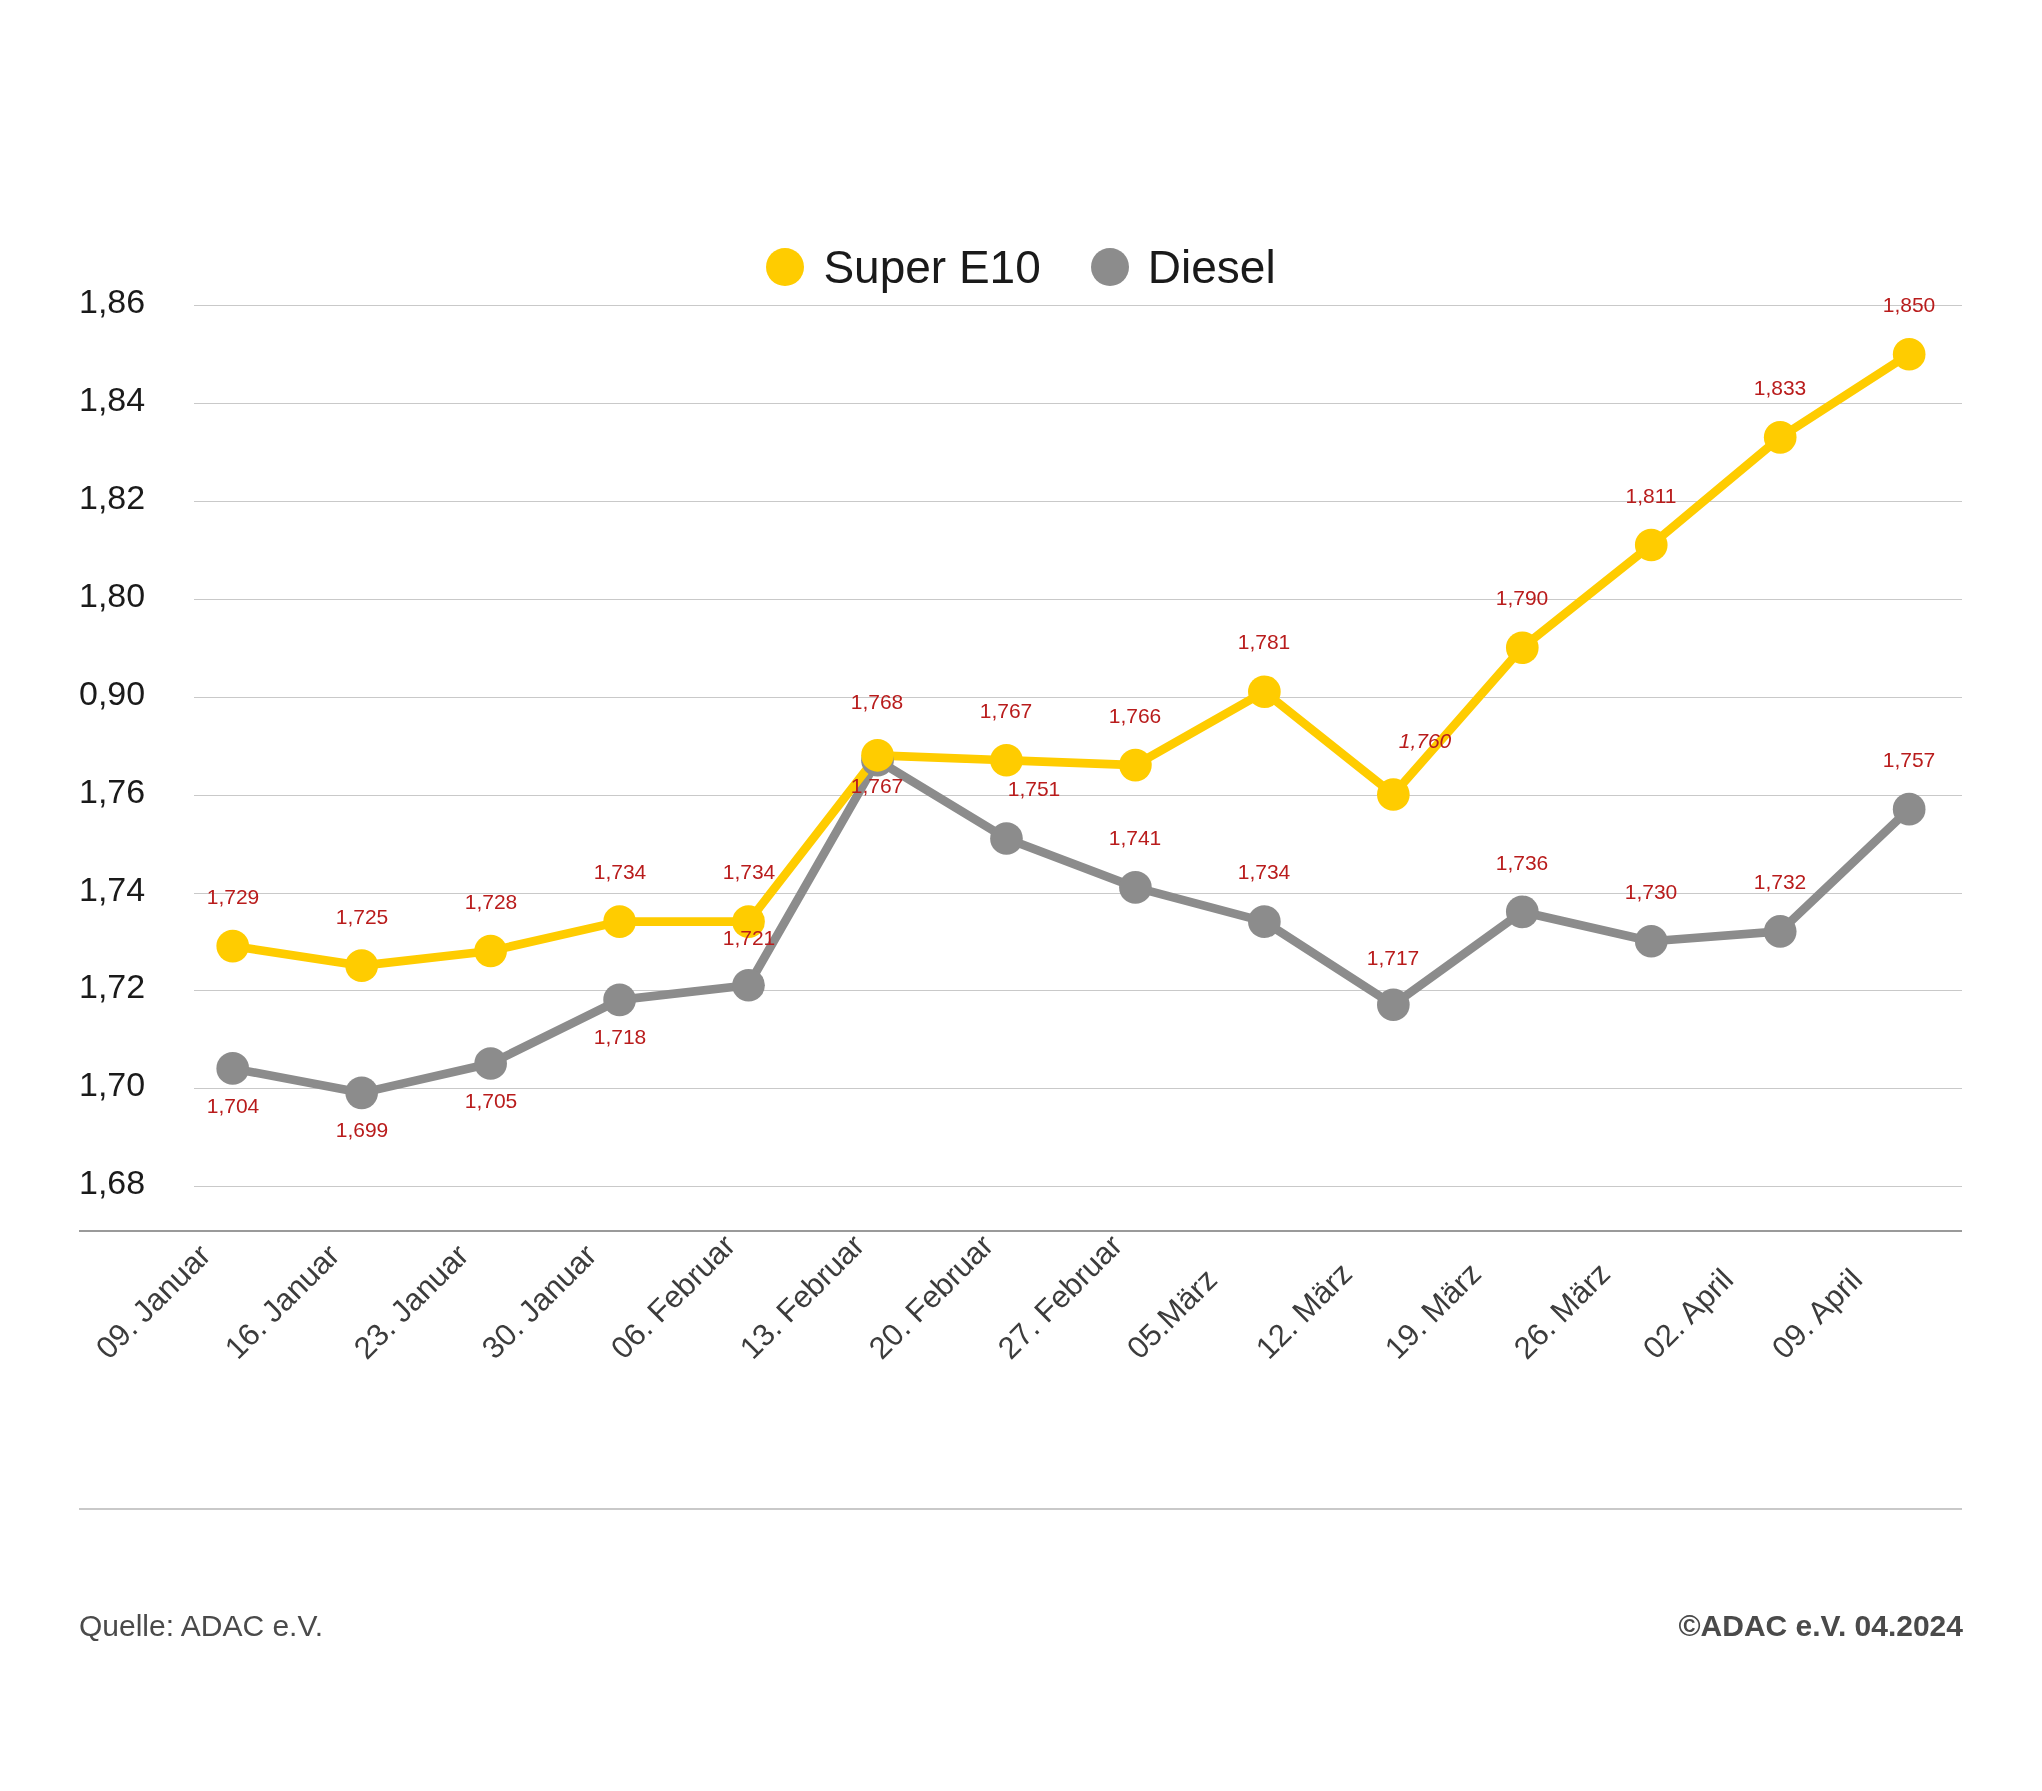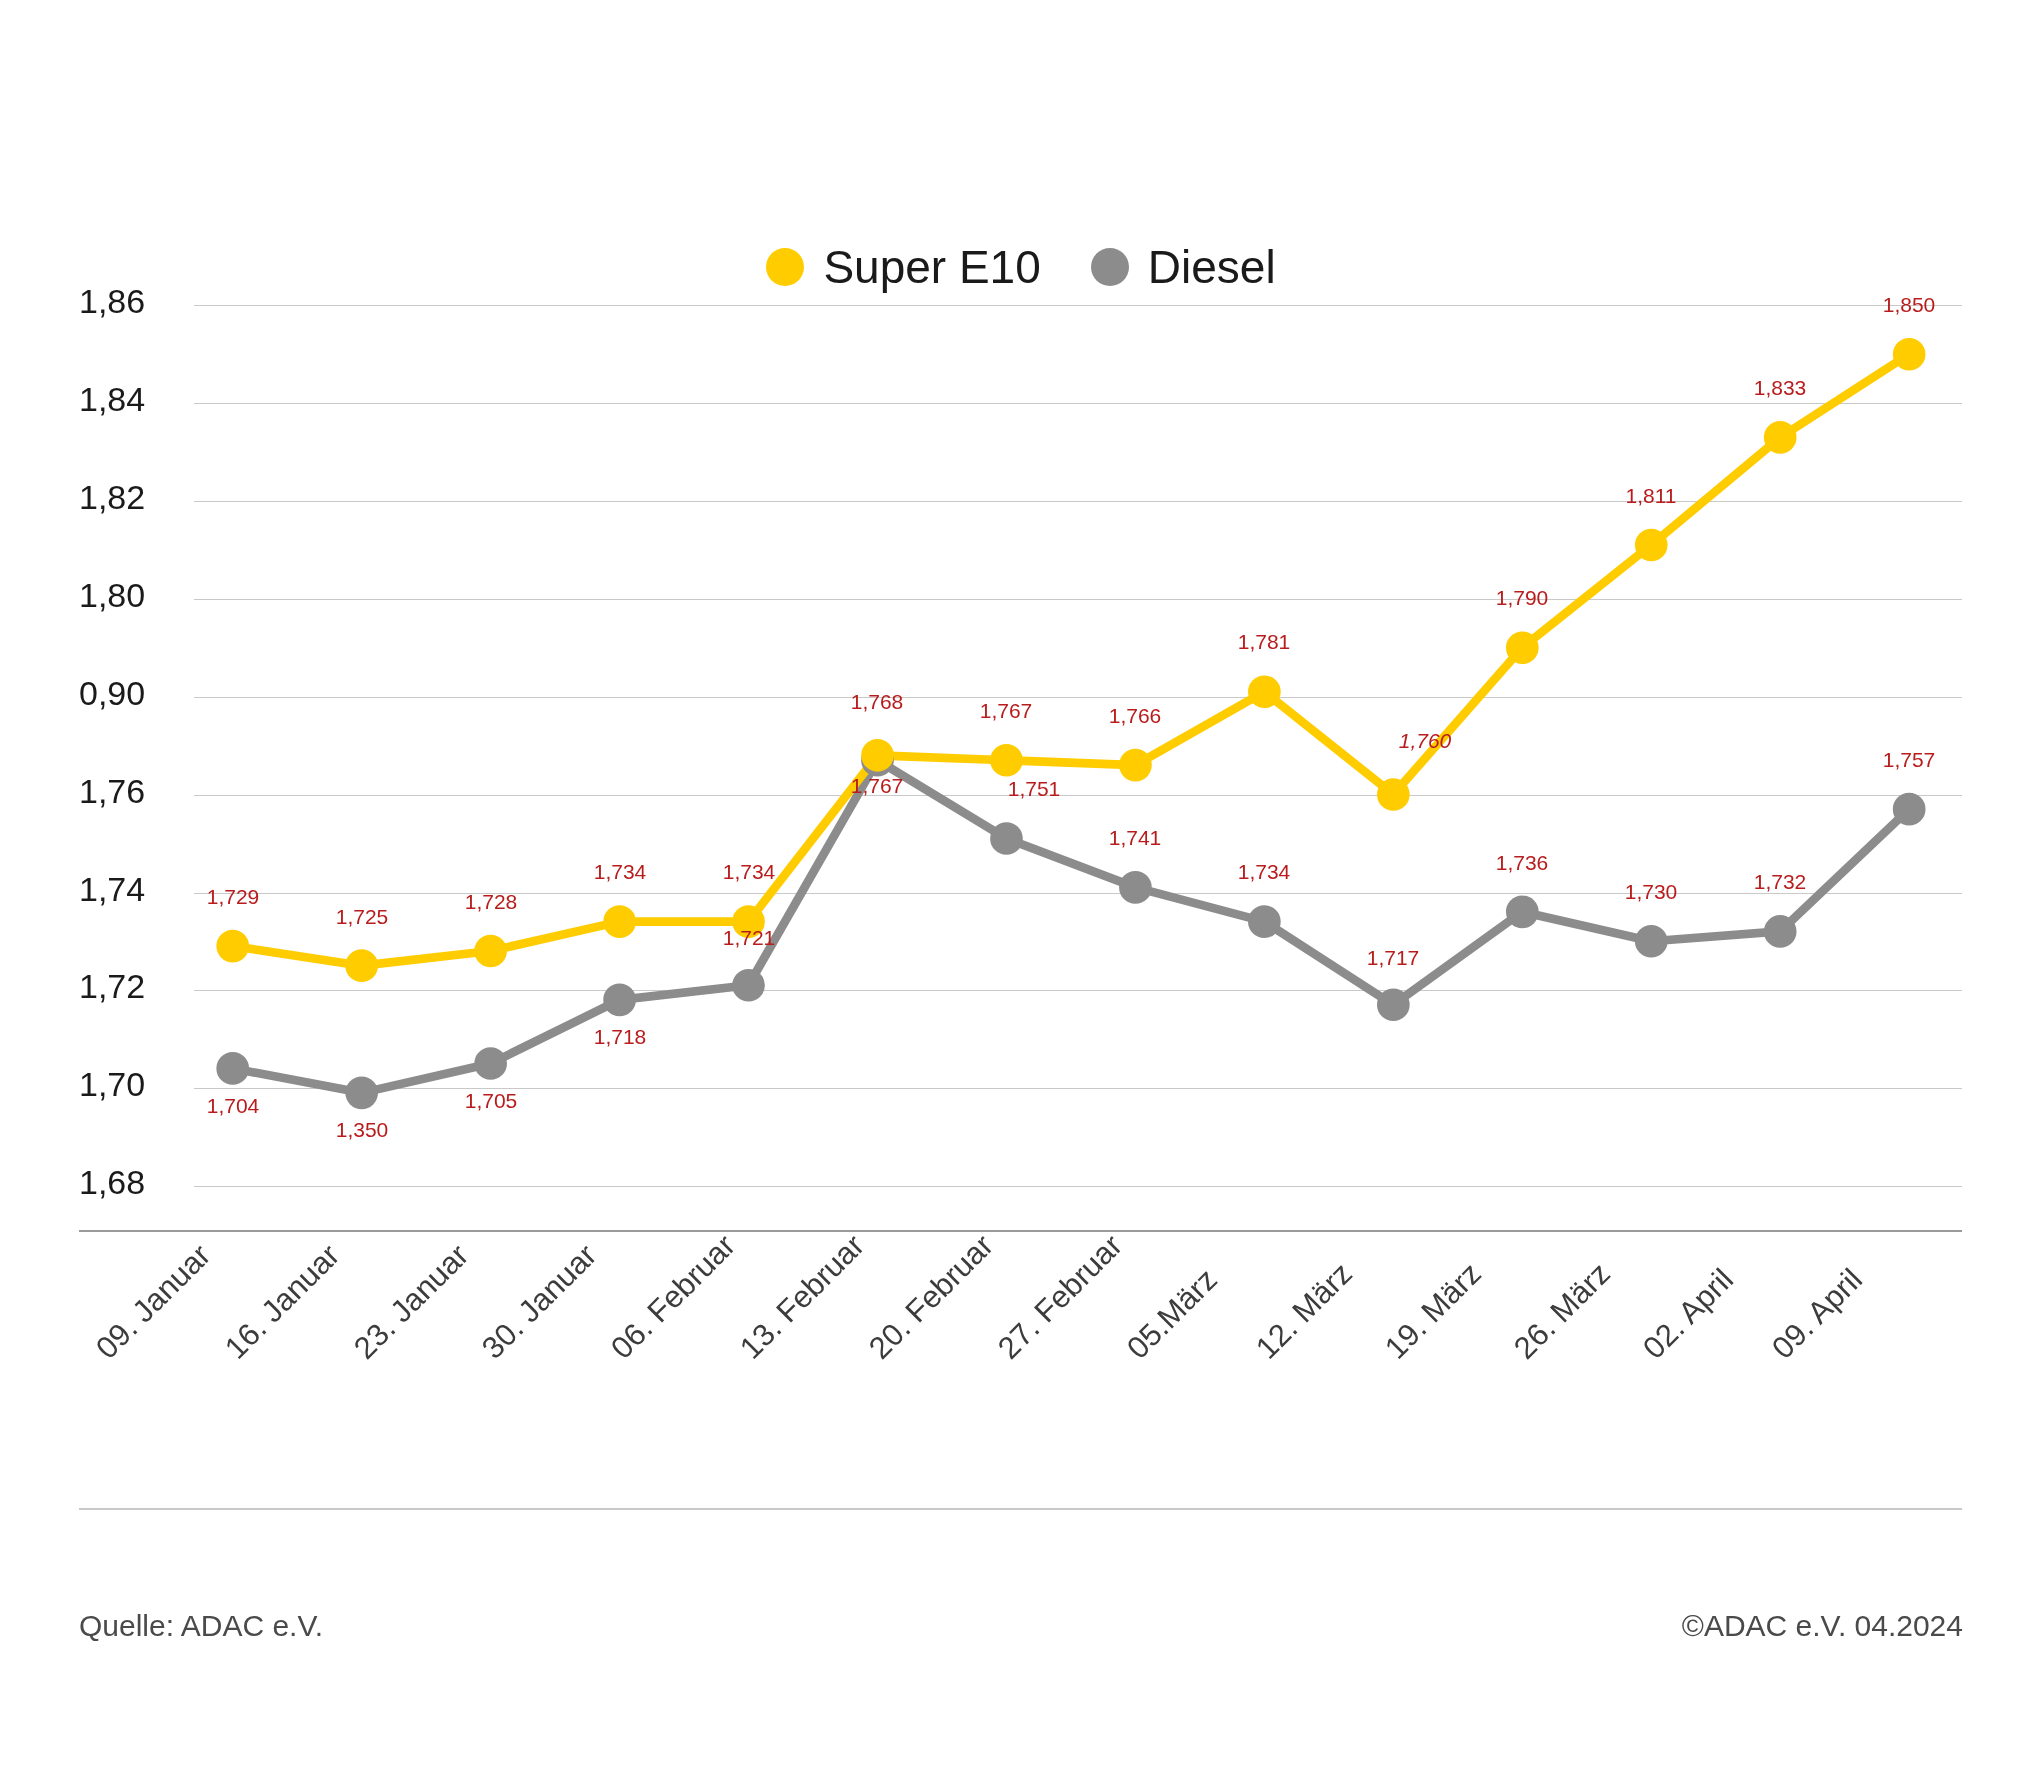--- a/index.html
+++ b/index.html
@@ -146,20 +146,21 @@
     top: 1609px;
     font-size: 30px;
     color: #4a4a4a;
   }
   .footer-right {
     position: absolute;
     right: 79px;
     top: 1609px;
     font-size: 30px;
     color: #4a4a4a;
+    font-weight: bold;
   }
 </style>
 </head>
 <body>
 
 <div class="page">
 
 
   <div class="legend">
     <div class="legend-item">
@@ -263,21 +264,21 @@
         <div class="pt-label" style="left: 798px; top: 402px;">1,768</div>
         <div class="pt-label" style="left: 927px; top: 411px;">1,767</div>
         <div class="pt-label" style="left: 1056px; top: 416px;">1,766</div>
         <div class="pt-label" style="left: 1185px; top: 342px;">1,781</div>
         <div class="pt-label" style="left: 1346px; top: 441px; font-style: italic;">1,760</div>
         <div class="pt-label" style="left: 1443px; top: 298px;">1,790</div>
         <div class="pt-label" style="left: 1572px; top: 196px;">1,811</div>
         <div class="pt-label" style="left: 1701px; top: 88px;">1,833</div>
         <div class="pt-label" style="left: 1830px; top: 4.8px;">1,850</div>
         <div class="pt-label" style="left: 154px; top: 806px;">1,704</div>
-        <div class="pt-label" style="left: 283px; top: 830px;">1,350</div>
+        <div class="pt-label" style="left: 283px; top: 830px;">1,699</div>
         <div class="pt-label" style="left: 412px; top: 801px;">1,705</div>
         <div class="pt-label" style="left: 541px; top: 737px;">1,718</div>
         <div class="pt-label" style="left: 670px; top: 638px;">1,721</div>
         <div class="pt-label" style="left: 798px; top: 486px;">1,767</div>
         <div class="pt-label" style="left: 955px; top: 489px;">1,751</div>
         <div class="pt-label" style="left: 1056px; top: 538px;">1,741</div>
         <div class="pt-label" style="left: 1185px; top: 572px;">1,734</div>
         <div class="pt-label" style="left: 1314px; top: 658px;">1,717</div>
         <div class="pt-label" style="left: 1443px; top: 563px;">1,736</div>
         <div class="pt-label" style="left: 1572px; top: 592px;">1,730</div>

